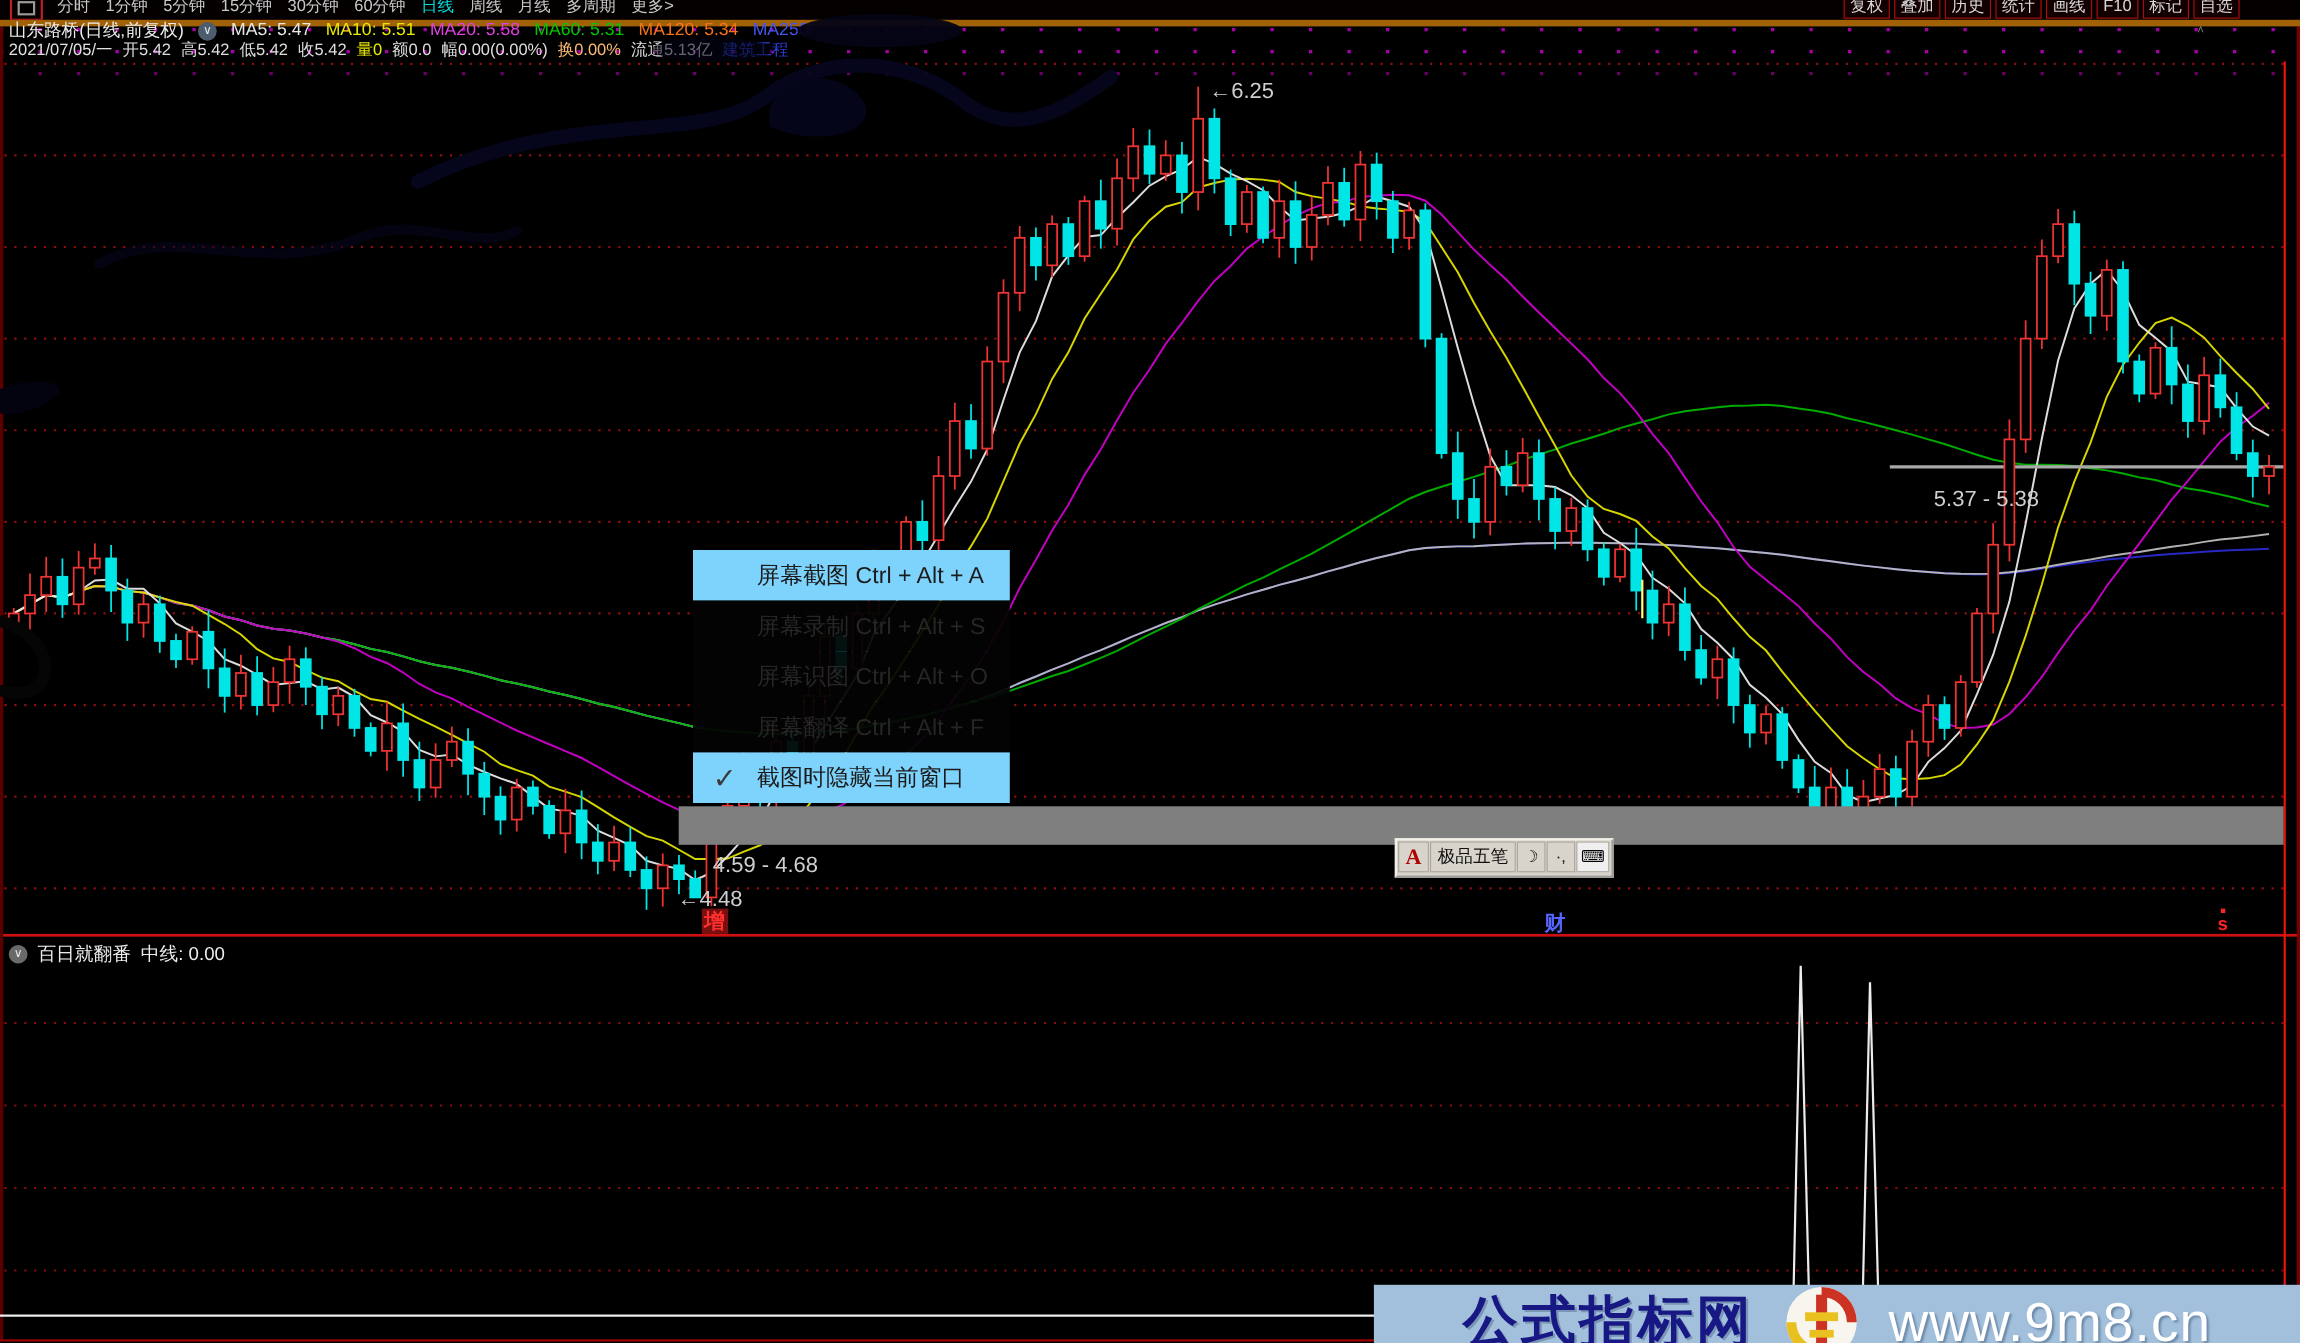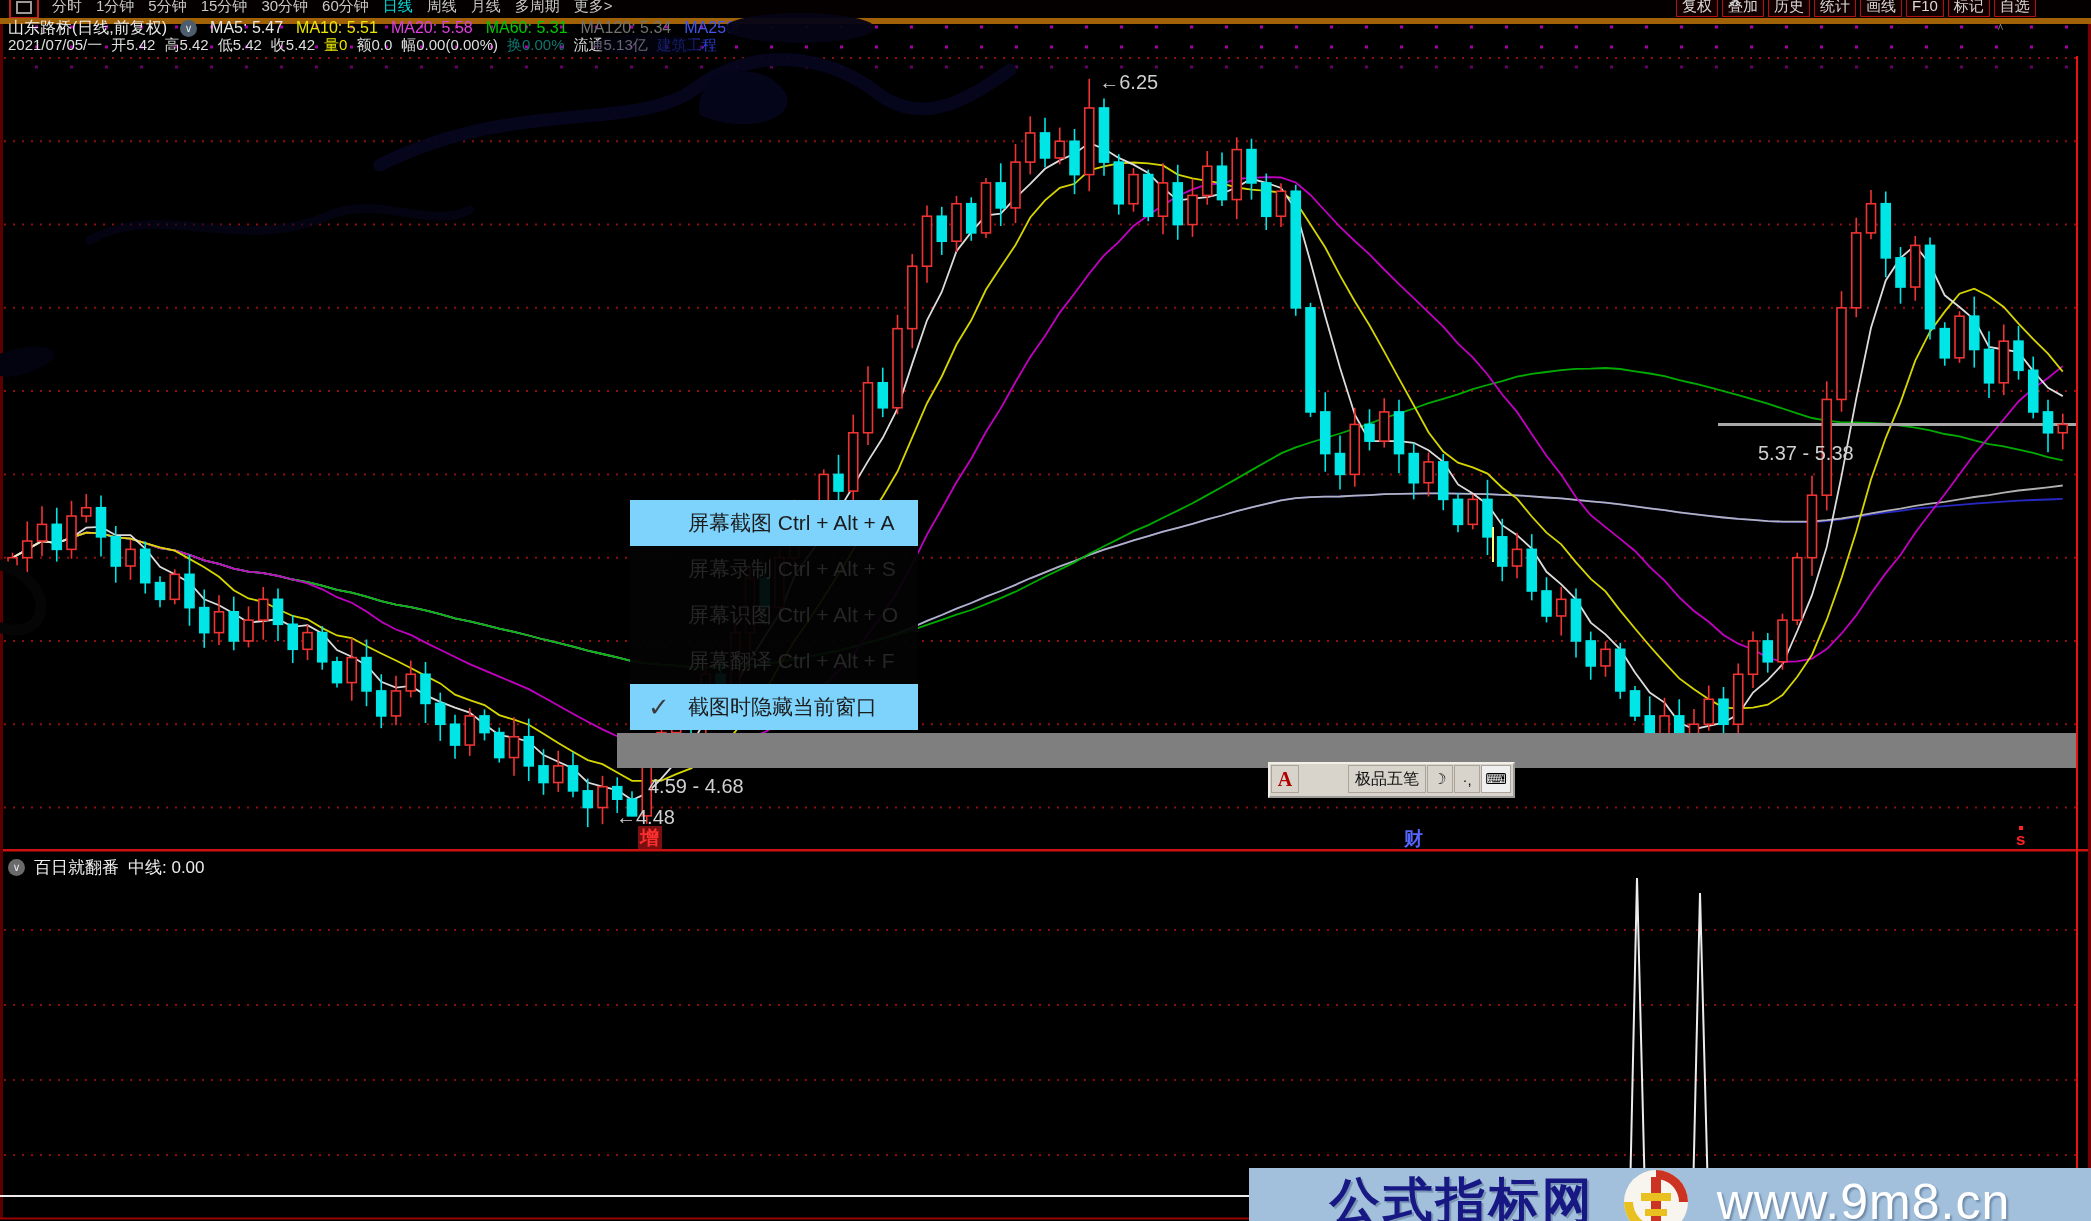--- a/index.html
+++ b/index.html
@@ -38,21 +38,21 @@
   .menu .row.light{background:#7dd3fc;color:#1b1b1b;}
   .menu .row.dark{background:rgba(3,3,3,0.94);color:#262626;}
   .menu .row .ck{position:absolute;left:18px;top:8px;font-size:26px;color:#3a3a3a;}
   
   .ime{position:absolute;left:1268px;top:762px;height:30px;z-index:11;display:flex;
        background:#d8d4cc;border:2px outset #f2efe9;padding:1px;}
   .ime .cell{display:flex;align-items:center;justify-content:center;border:1px solid #aaa49a;
              background:#d8d4cc;margin-right:1px;height:26px;}
   .ime .a{width:26px;color:#b00000;font-family:"Liberation Serif","DejaVu Serif",serif;
           font-weight:bold;font-size:20px;}
-  .ime .nm{padding:0 6px;font-size:16px;color:#111;margin-left:48px;}
+  .ime .nm{padding:0 6px;font-size:16px;color:#111;}
   .ime .ic{width:24px;font-size:15px;color:#111;}
   .ime .kb{width:28px;background:#efefef;font-size:15px;}
   
   .subhdr{position:absolute;left:8px;top:856px;display:flex;gap:9px;align-items:center;z-index:3;
           font-size:17px;color:#ececec;white-space:nowrap;}
   
   .wm{position:absolute;left:1249px;top:1168px;width:842px;height:67px;background:#a2c0dc;z-index:12;
       display:flex;align-items:center;justify-content:center;gap:26px;}
   .wm .zh{color:#181884;font-size:50px;font-weight:bold;letter-spacing:3px;
           text-shadow:2px 2px 0 #7b96b5;}
@@ -417,33 +417,33 @@
   </div>
   <span class="corner-ico" style="left:1994px;">＾</span>
 
   <div class="hrow1">
     <span class="title">山东路桥(日线,前复权)</span>
     <span class="chev">∨</span>
     <span class="ma" style="color:#e8e8e8">MA5: 5.47</span>
     <span class="ma" style="color:#e8e800">MA10: 5.51</span>
     <span class="ma" style="color:#e040e0">MA20: 5.58</span>
     <span class="ma" style="color:#00c800">MA60: 5.31</span>
-    <span class="ma" style="color:#737373">MA120: 5.34</span>
+    <span class="ma" style="color:#f97316">MA120: 5.34</span>
     <span class="ma" style="color:#4455ee">MA250:</span>
   </div>
   <div class="hrow2">
     <span class="dt">2021/07/05/一</span>
     <span style="color:#dddddd">开5.42</span>
     <span style="color:#dddddd">高5.42</span>
     <span style="color:#dddddd">低5.42</span>
     <span style="color:#dddddd">收5.42</span>
     <span style="color:#e8e800">量0</span>
     <span style="color:#dddddd">额0.0</span>
     <span style="color:#dddddd">幅0.00(0.00%)</span>
-    <span style="color:#0f766e">换0.00%</span>
+    <span style="color:#fdba74">换0.00%</span>
     <span style="color:#dddddd">流通5.13亿</span>
     <span style="color:#2b3bd0">建筑工程</span>
   </div>
 
   <div class="graybar"></div>
 
   <div class="menu">
     <div class="row light">
         <span>屏幕截图 Ctrl + Alt + A</span>
       </div>

